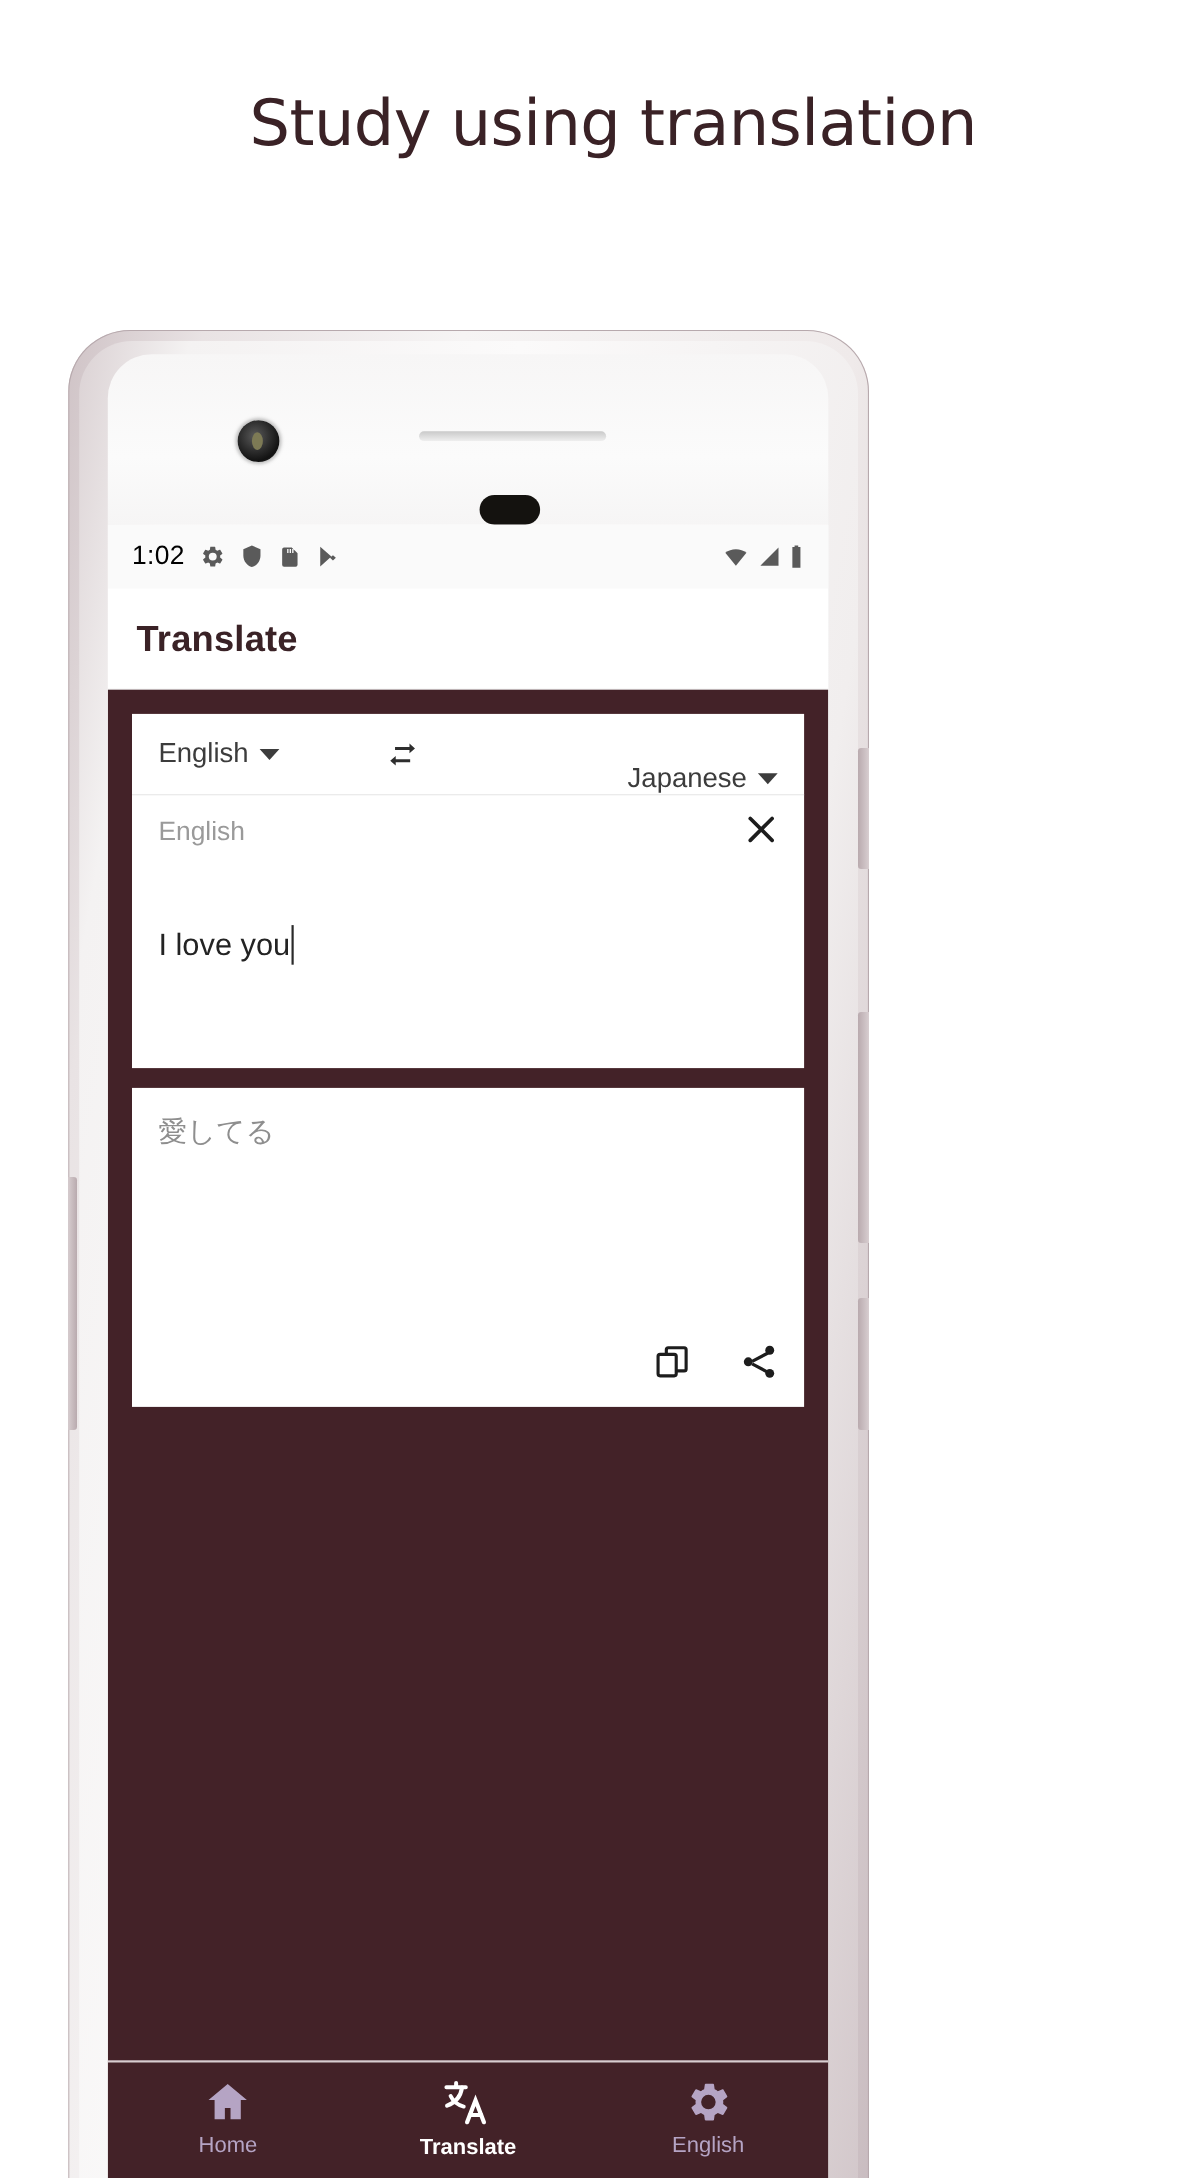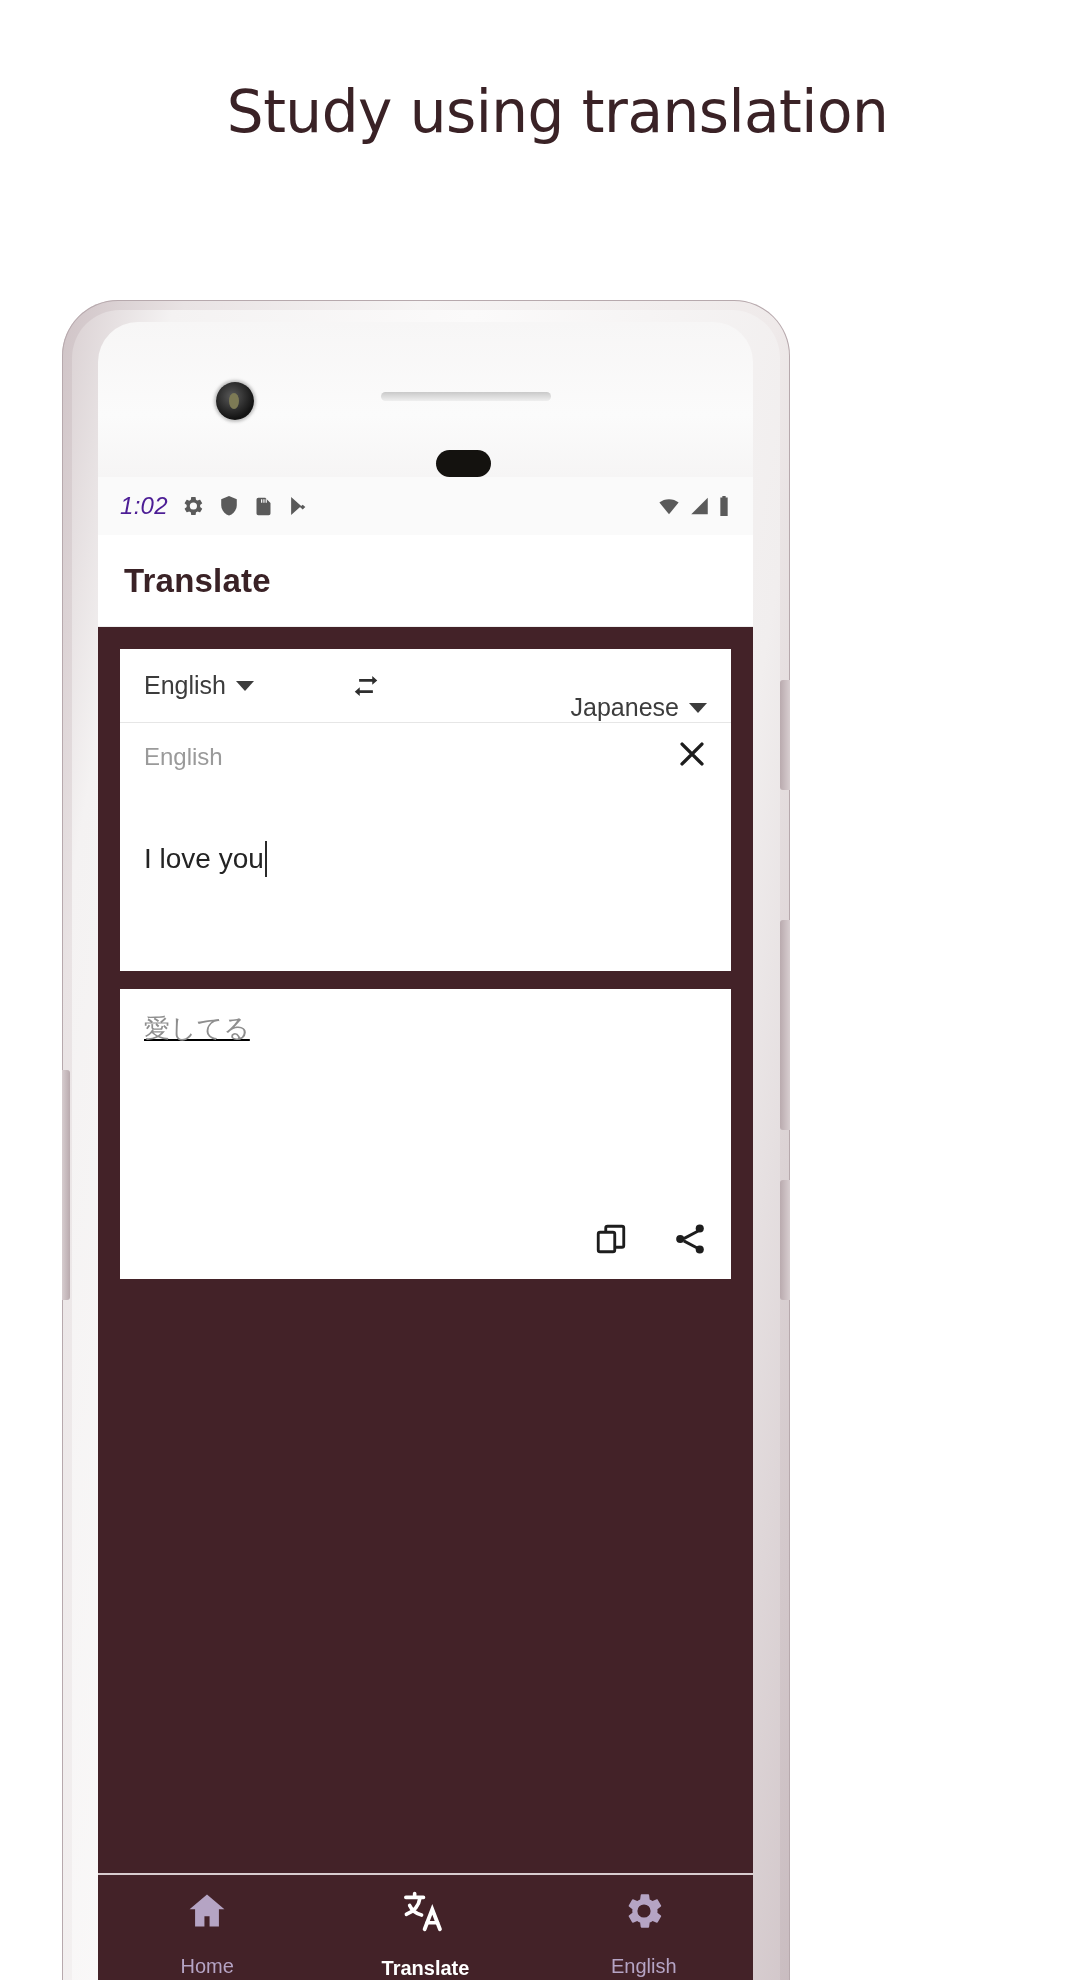--- a/index.html
+++ b/index.html
@@ -82,21 +82,21 @@
   }
 
   
   .statusbar {
     position: relative; height: 58px; width: 100%;
     background: #fafafa;
     display: flex; align-items: center;
     padding: 0 22px;
   }
   .status-left { display:flex; align-items:center; gap: 13px; }
-  .status-time { font-size: 24px; color:#4c1d95; font-weight: 400; letter-spacing: .3px; font-style: italic; }
+  .status-time { font-size: 24px; color:#000000; font-weight: 400; letter-spacing: .3px; }
   .status-right { margin-left:auto; display:flex; align-items:center; gap: 6px; }
   .sicon { fill: #5a5a5a; display:block; }
 
   
   .appbar {
     height: 92px; background:#ffffff;
     display:flex; align-items:center; padding: 0 26px;
     border-bottom: 1px solid #efefef;
   }
   .appbar-title { font-size: 33px; font-weight: 700; color:#3a2226; letter-spacing: .2px; }
@@ -135,35 +135,34 @@
     position:absolute; left:24px; top: 118px;
     font-size:28px; color:#232323; display:flex; align-items:center;
   }
   .caret-bar {
     display:inline-block; width:2px; height:36px; background:#2a2a2a; margin-left:1px;
   }
 
   .out-card {
     margin-top: 18px; background:#ffffff; height: 290px; position:relative;
     padding: 22px 24px;
-    text-decoration: underline;
   }
   .out-text { font-size:26px; color:#8e8e8e; }
   .out-actions {
     position:absolute; right: 22px; bottom: 18px; display:flex; gap: 42px; align-items:center;
   }
 
   
   .bottomnav {
     position:absolute; left:0; bottom:0; width:655px; height:117px;
     background:#432228; border-top: 2px solid #d8cdd0;
     display:flex; align-items:flex-start; padding-top:14px;
   }
   .navitem {
-    flex:1; display:flex; flex-direction:column; align-items:center; gap: 22px; cursor:pointer;
+    flex:1; display:flex; flex-direction:column; align-items:center; gap: 6px; cursor:pointer;
   }
   .navlabel { font-size:20px; color:#b5a4c4; }
   .navitem.active .navlabel { color:#ffffff; font-weight:700; }
 </style>
 </head>
 <body>
 
 <div class="page">
 
   <div class="headline">Study using translation</div>

